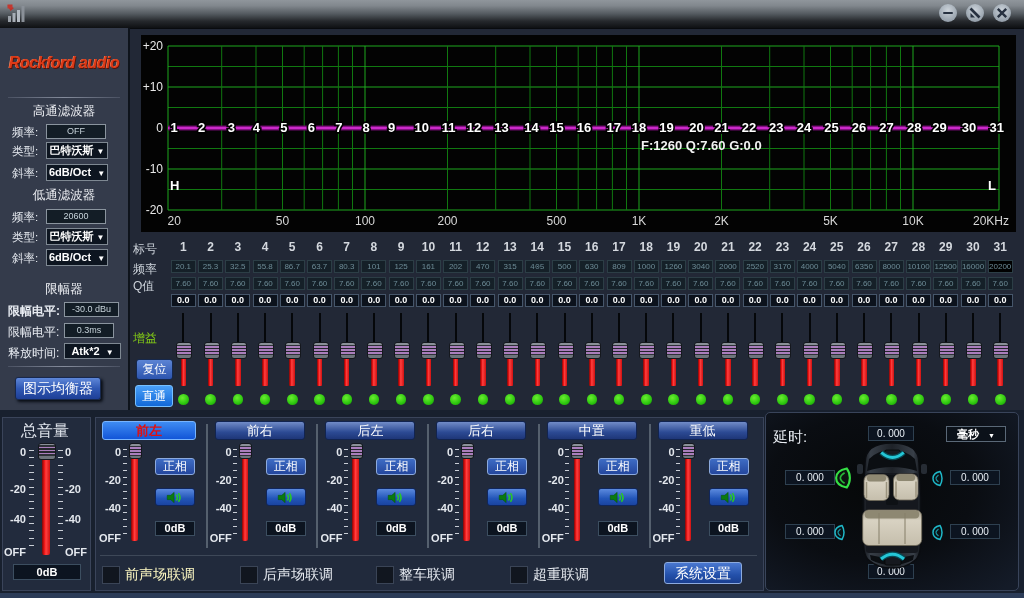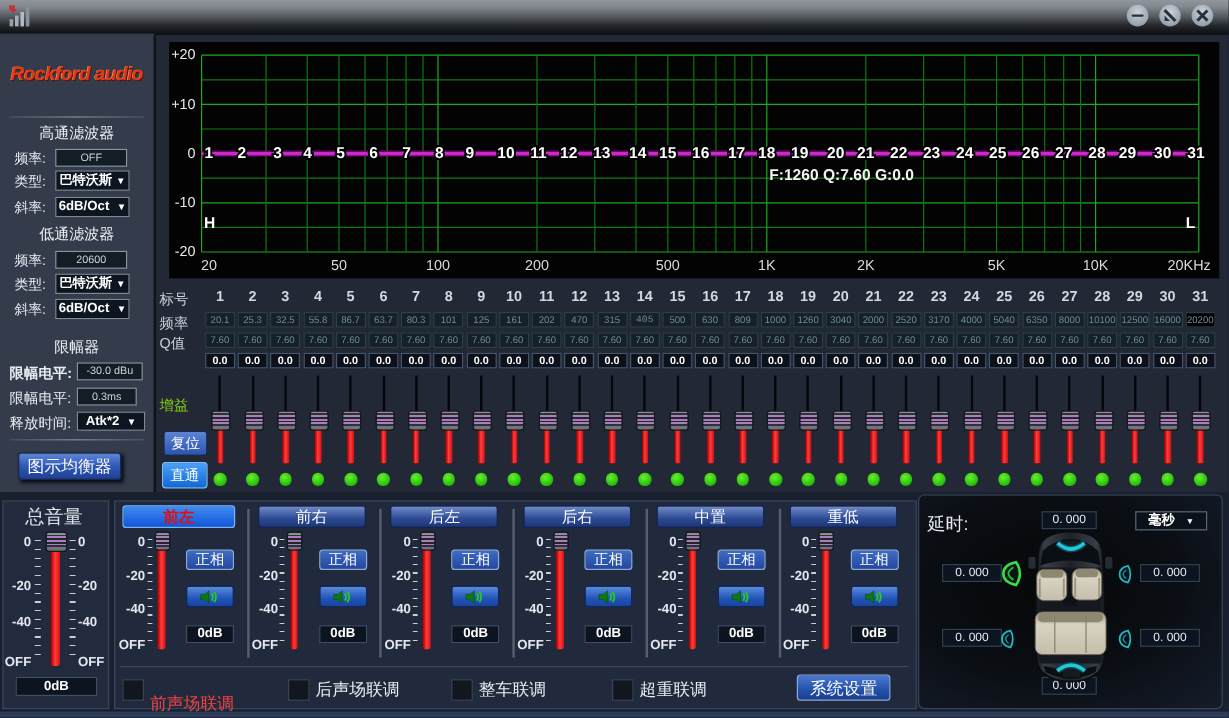--- a/index.html
+++ b/index.html
@@ -510,21 +510,21 @@
 <div class="abs" style="left:682.0px;top:443px;width:11px;height:14px;border:1px solid #15181e;border-radius:3px;background:linear-gradient(180deg,#8a9098 0 1.5px,#2e3138 1.5px 3px,#aa7ebc 3px 4.5px,#24262c 4.5px 6px,#aa7ebc 6px 7.5px,#24262c 7.5px 9px,#aa7ebc 9px 10.5px,#2e3138 10.5px 12px,#6e747c 12px 100%);"></div>
 <div class="abs btn" style="left:708.5px;top:458px;width:38px;height:15px;background:linear-gradient(180deg,#3e6cc4,#24479e);border:1px solid #8caade;font-size:12px;line-height:15px;">正相</div>
 <div class="abs btn" style="left:708.5px;top:488px;width:38px;height:16px;background:linear-gradient(180deg,#5b8ade,#2255b8 60%,#1a44a0);border:1px solid #10265c;">
 <svg width="18" height="13" viewBox="0 0 20 15" style="margin-top:1.5px;">
       <polygon points="1,5 5,5 9,1.5 9,13.5 5,10 1,10" fill="#0a7a10" stroke="#064a08" stroke-width="0.5"></polygon>
       <path d="M11.5 4 Q14 7.5 11.5 11 M14 2.5 Q17.5 7.5 14 12.5" stroke="#28c828" stroke-width="1.8" fill="none"></path>
     </svg></div>
 <div class="abs" style="left:708.5px;top:521px;width:38px;height:13px;background:#0c1420;border:1px solid #3c4e60;color:#fff;font-weight:bold;font-size:11px;line-height:13px;text-align:center;">0dB</div>
 <div class="abs" style="left:100px;top:555px;width:657px;height:1px;background:#3e4858;"></div>
 <div class="abs" style="left:102px;top:566px;width:16px;height:16px;background:#11161f;border:1px solid #3a4456;"></div>
-<div class="abs" style="left:125px;top:566px;font-size:14px;color:#ef4444;margin-top:12px;">前声场联调</div>
+<div class="abs" style="left:125px;top:566px;font-size:14px;color:#fef9c3;">前声场联调</div>
 <div class="abs" style="left:240px;top:566px;width:16px;height:16px;background:#11161f;border:1px solid #3a4456;"></div>
 <div class="abs" style="left:263px;top:566px;font-size:14px;color:#e8ecf2;">后声场联调</div>
 <div class="abs" style="left:376px;top:566px;width:16px;height:16px;background:#11161f;border:1px solid #3a4456;"></div>
 <div class="abs" style="left:399px;top:566px;font-size:14px;color:#e8ecf2;">整车联调</div>
 <div class="abs" style="left:510px;top:566px;width:16px;height:16px;background:#11161f;border:1px solid #3a4456;"></div>
 <div class="abs" style="left:533px;top:566px;font-size:14px;color:#e8ecf2;">超重联调</div>
 <div class="abs btn" style="left:664px;top:562px;width:76px;height:20px;background:linear-gradient(180deg,#4a78d0,#2350aa 60%,#1a3f90);border:1px solid #8caade;font-size:14px;line-height:20px;">系统设置</div>
 <div class="abs" style="left:765px;top:412px;width:252px;height:177px;background:radial-gradient(ellipse at 42% 42%,#060809 0%,#0a0d12 50%,#141b28 95%);border:1px solid #39445a;border-radius:5px;"></div>
 <div class="abs" style="left:773px;top:428px;font-size:15px;color:#e8ecf2;">延时:</div>
 <div class="abs" style="left:946px;top:426px;width:58px;height:14px;background:#0b1119;border:1px solid #5a6877;color:#fff;font-weight:bold;font-size:11px;line-height:14px;text-align:center;">毫秒&nbsp;&nbsp;&nbsp;<span style="font-size:7px;">▼</span></div>

